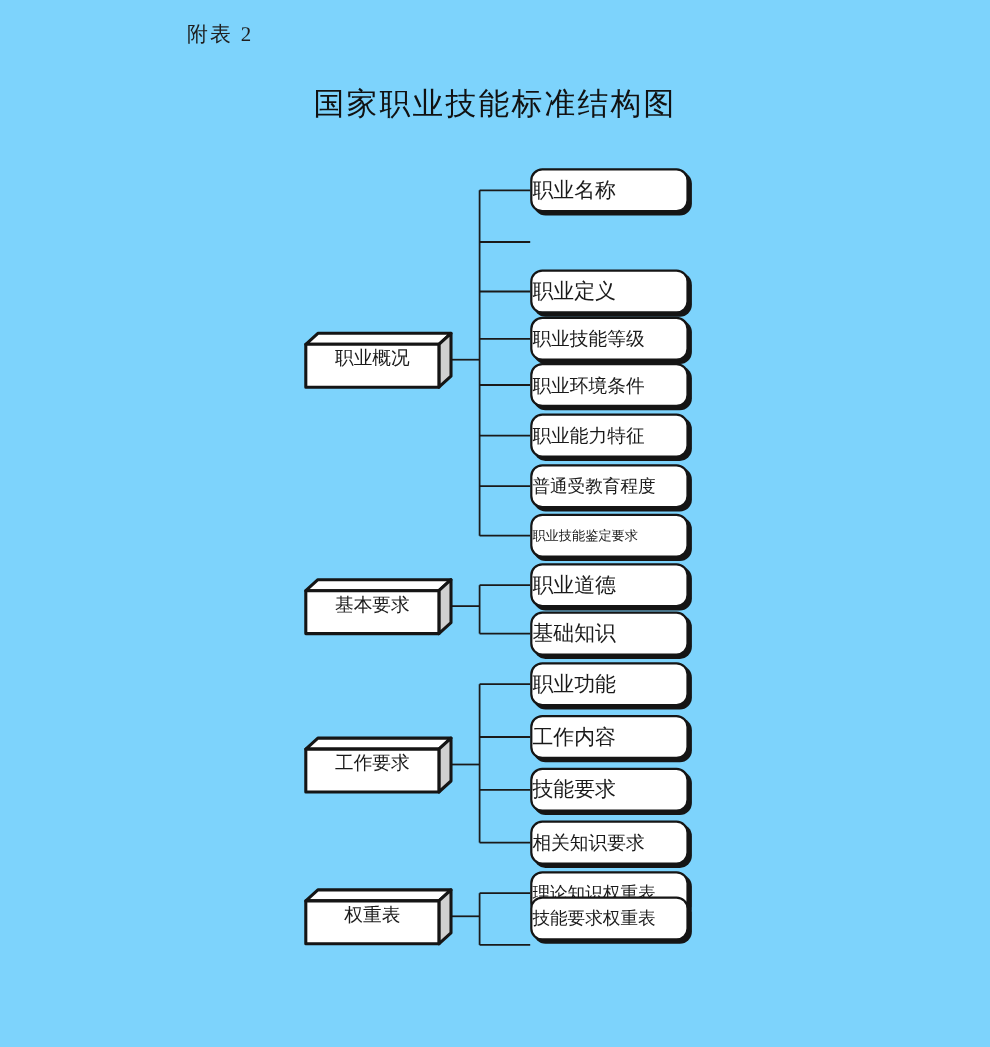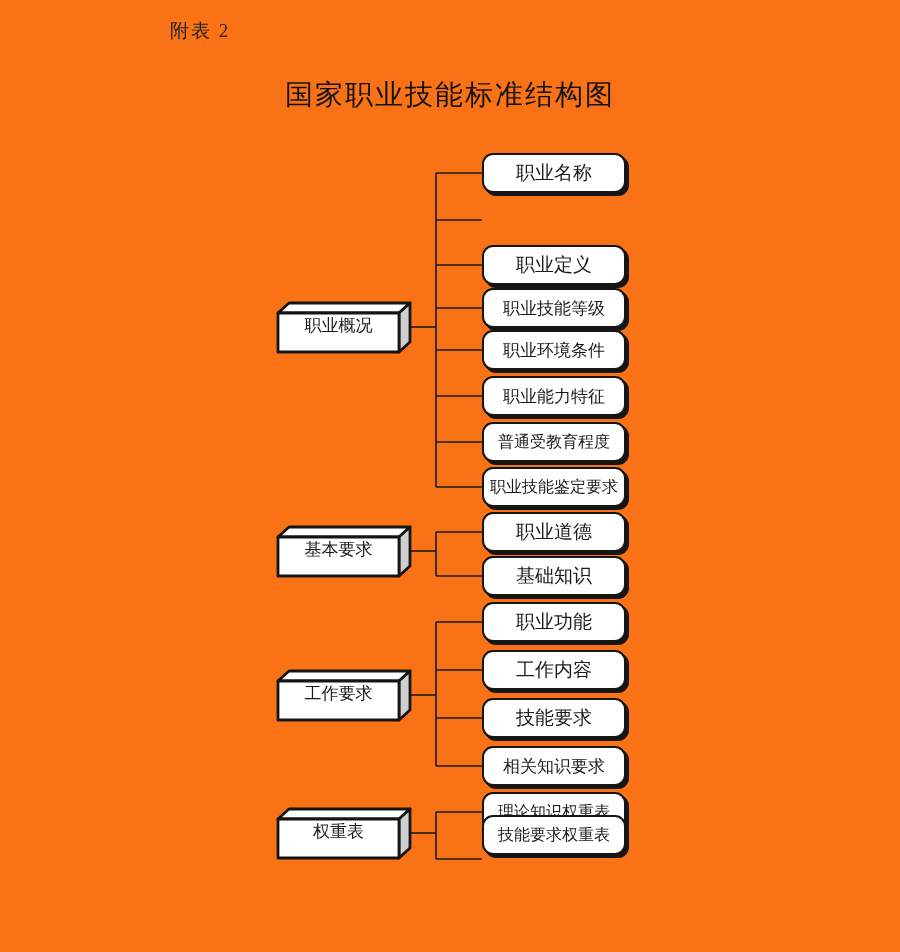--- a/index.html
+++ b/index.html
@@ -1,19 +1,19 @@
 <!DOCTYPE html>
 <html lang="zh"><head>
 <meta charset="utf-8">
 <style>
   html,body{margin:0;padding:0;background:#fff;}
   .canvas{
     position:relative;
     width:900px;height:952px;
-    background:#f97316;
+    background:#7dd3fc;
     font-family:"Liberation Serif","DejaVu Serif",serif;
     color:#1a1a1a;
     overflow:hidden;
   }
   .caption{
     position:absolute;
     left:170px;top:18px;
     font-size:19px;
     letter-spacing:2px;
     color:#1f1f1f;
@@ -38,26 +38,26 @@
     pointer-events:none;
   }
   .child{
     position:absolute;
     left:482px;width:144px;height:40px;
     box-sizing:border-box;
     background:#ffffff;
     border:2.5px solid #151515;
     border-radius:11px;
     box-shadow:3px 3px 0 #151515;
-    display:flex;align-items:center;justify-content:center;
+    display:flex;align-items:center;justify-content:flex-start;
   }
   .child span{font-size:19px;white-space:nowrap;color:#1a1a1a;}
   .child.f6 span{font-size:17px;}
   .child.f7 span{font-size:16px;}
-  .child.f8 span{font-size:16px;}
+  .child.f8 span{font-size:12px;}
 </style>
 </head>
 <body>
 
 <div class="canvas">
 
   <div class="caption">附表 2</div>
   <div class="title">国家职业技能标准结构图</div>
 
   <svg class="wires" width="900" height="952" viewBox="0 0 900 952">

